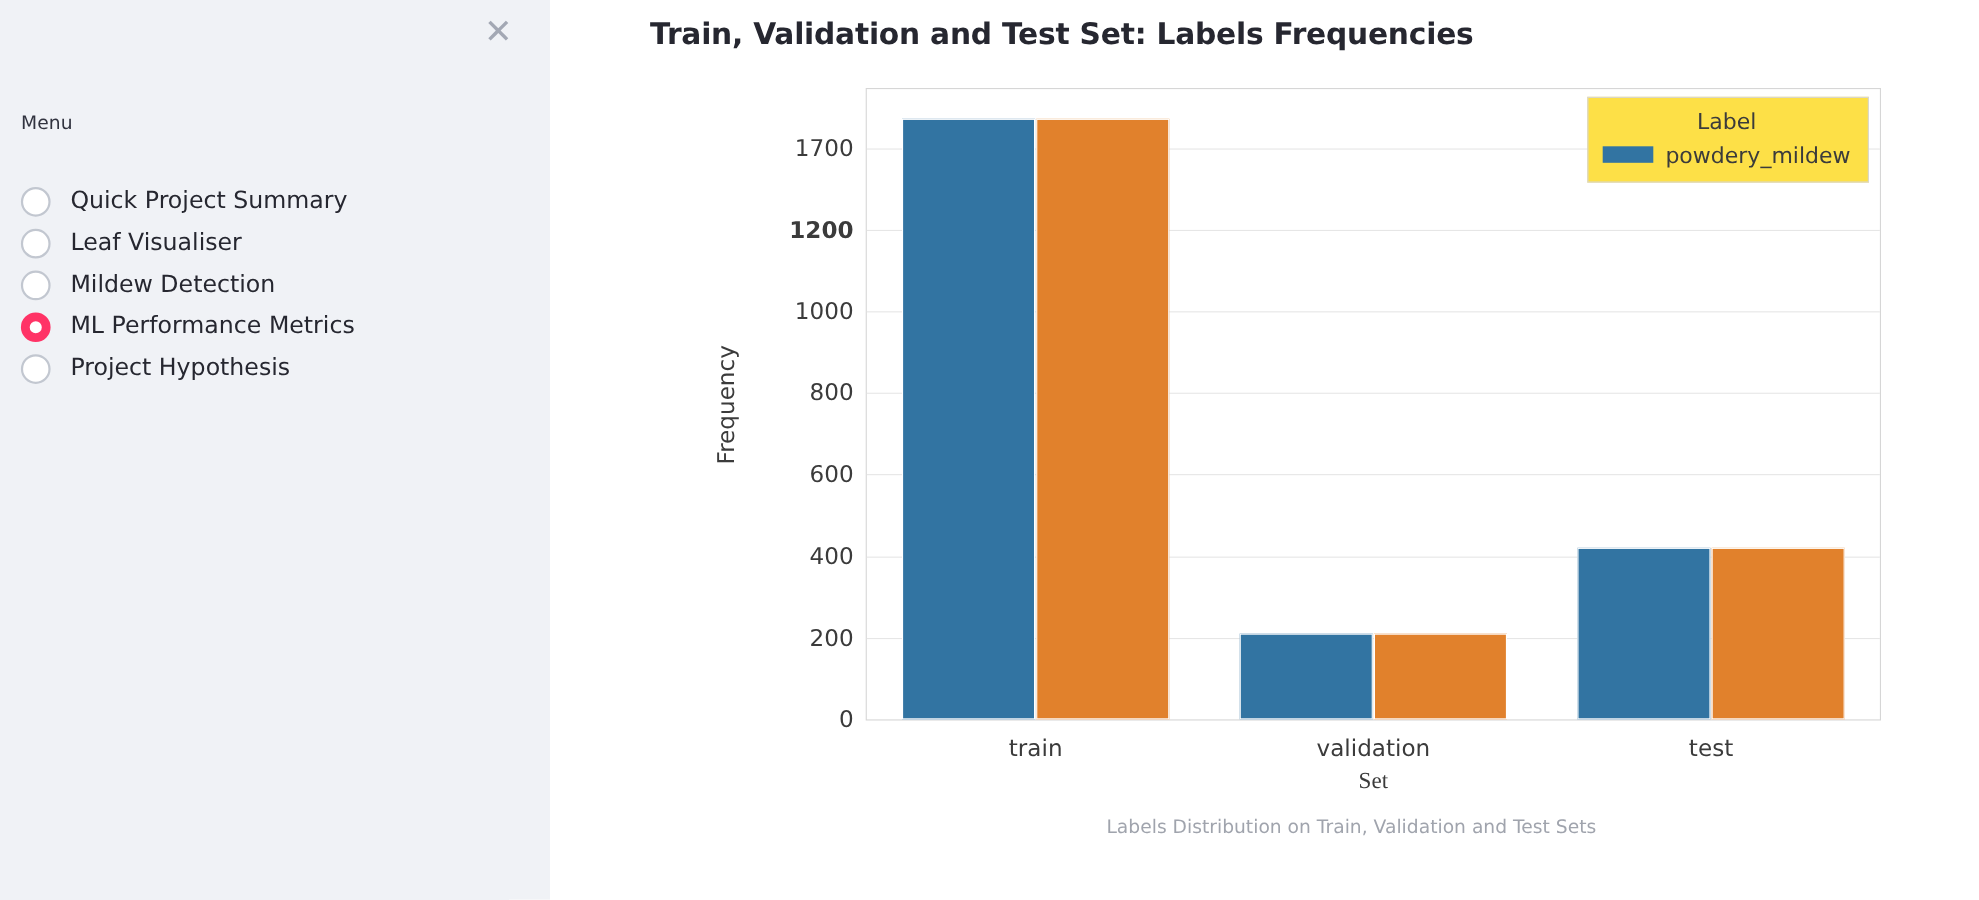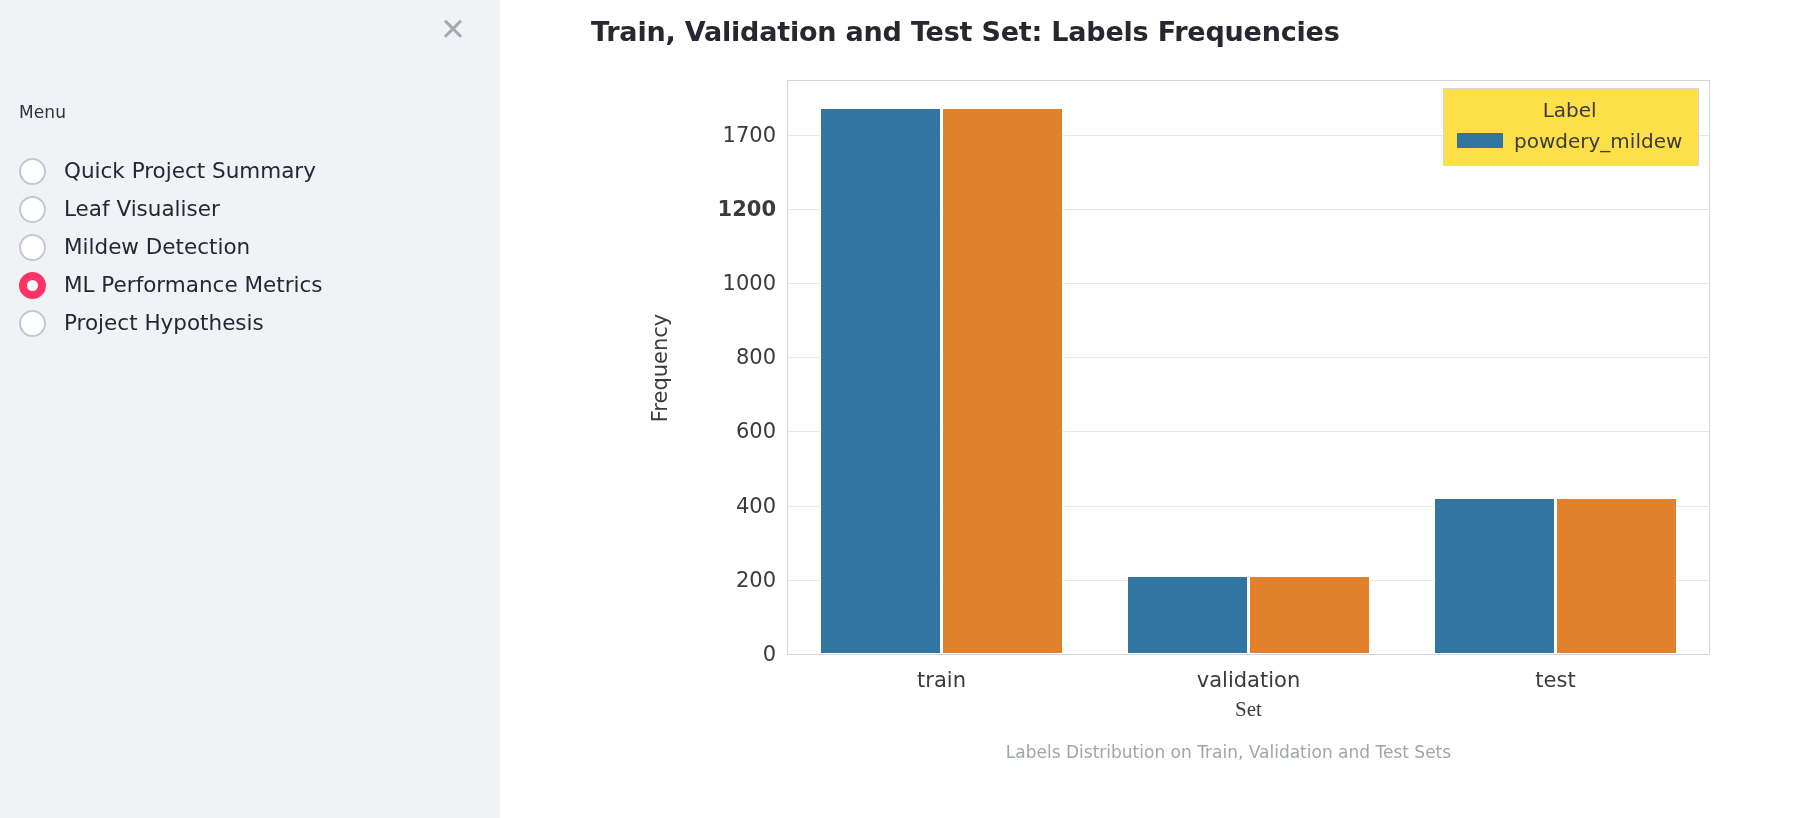--- a/index.html
+++ b/index.html
@@ -51,21 +51,21 @@
     left: 19px;
     top: 102px;
     font-size: 17px;
     color: #31333f;
     letter-spacing: 0.1px;
   }
 
   #radio-group {
     position: absolute;
     left: 19px;
-    top: 152px;
+    top: 164px;
     width: 450px;
   }
 
   .radio-row {
     display: flex;
     align-items: center;
     height: 38px;
     cursor: pointer;
   }
 

